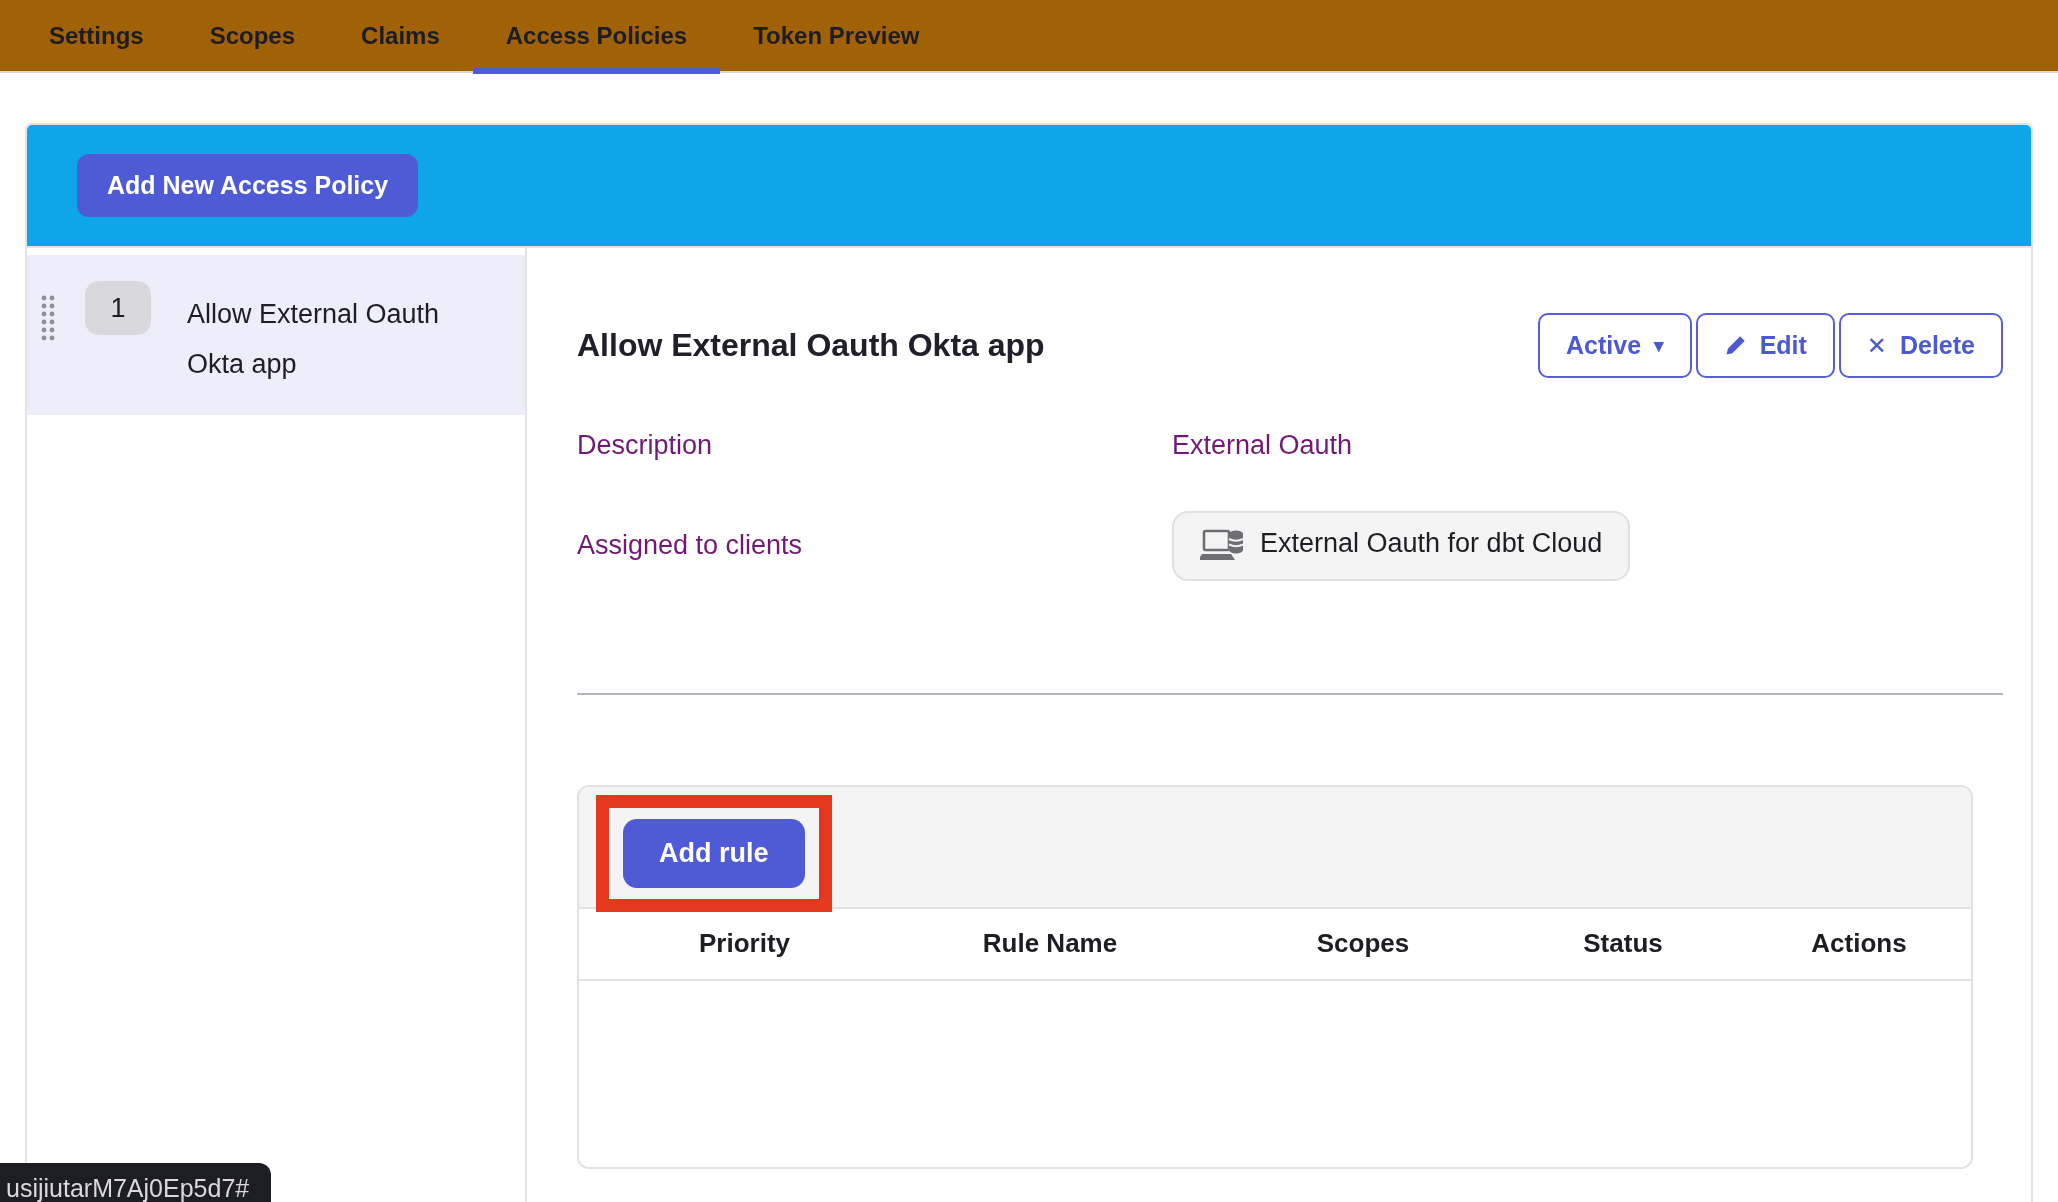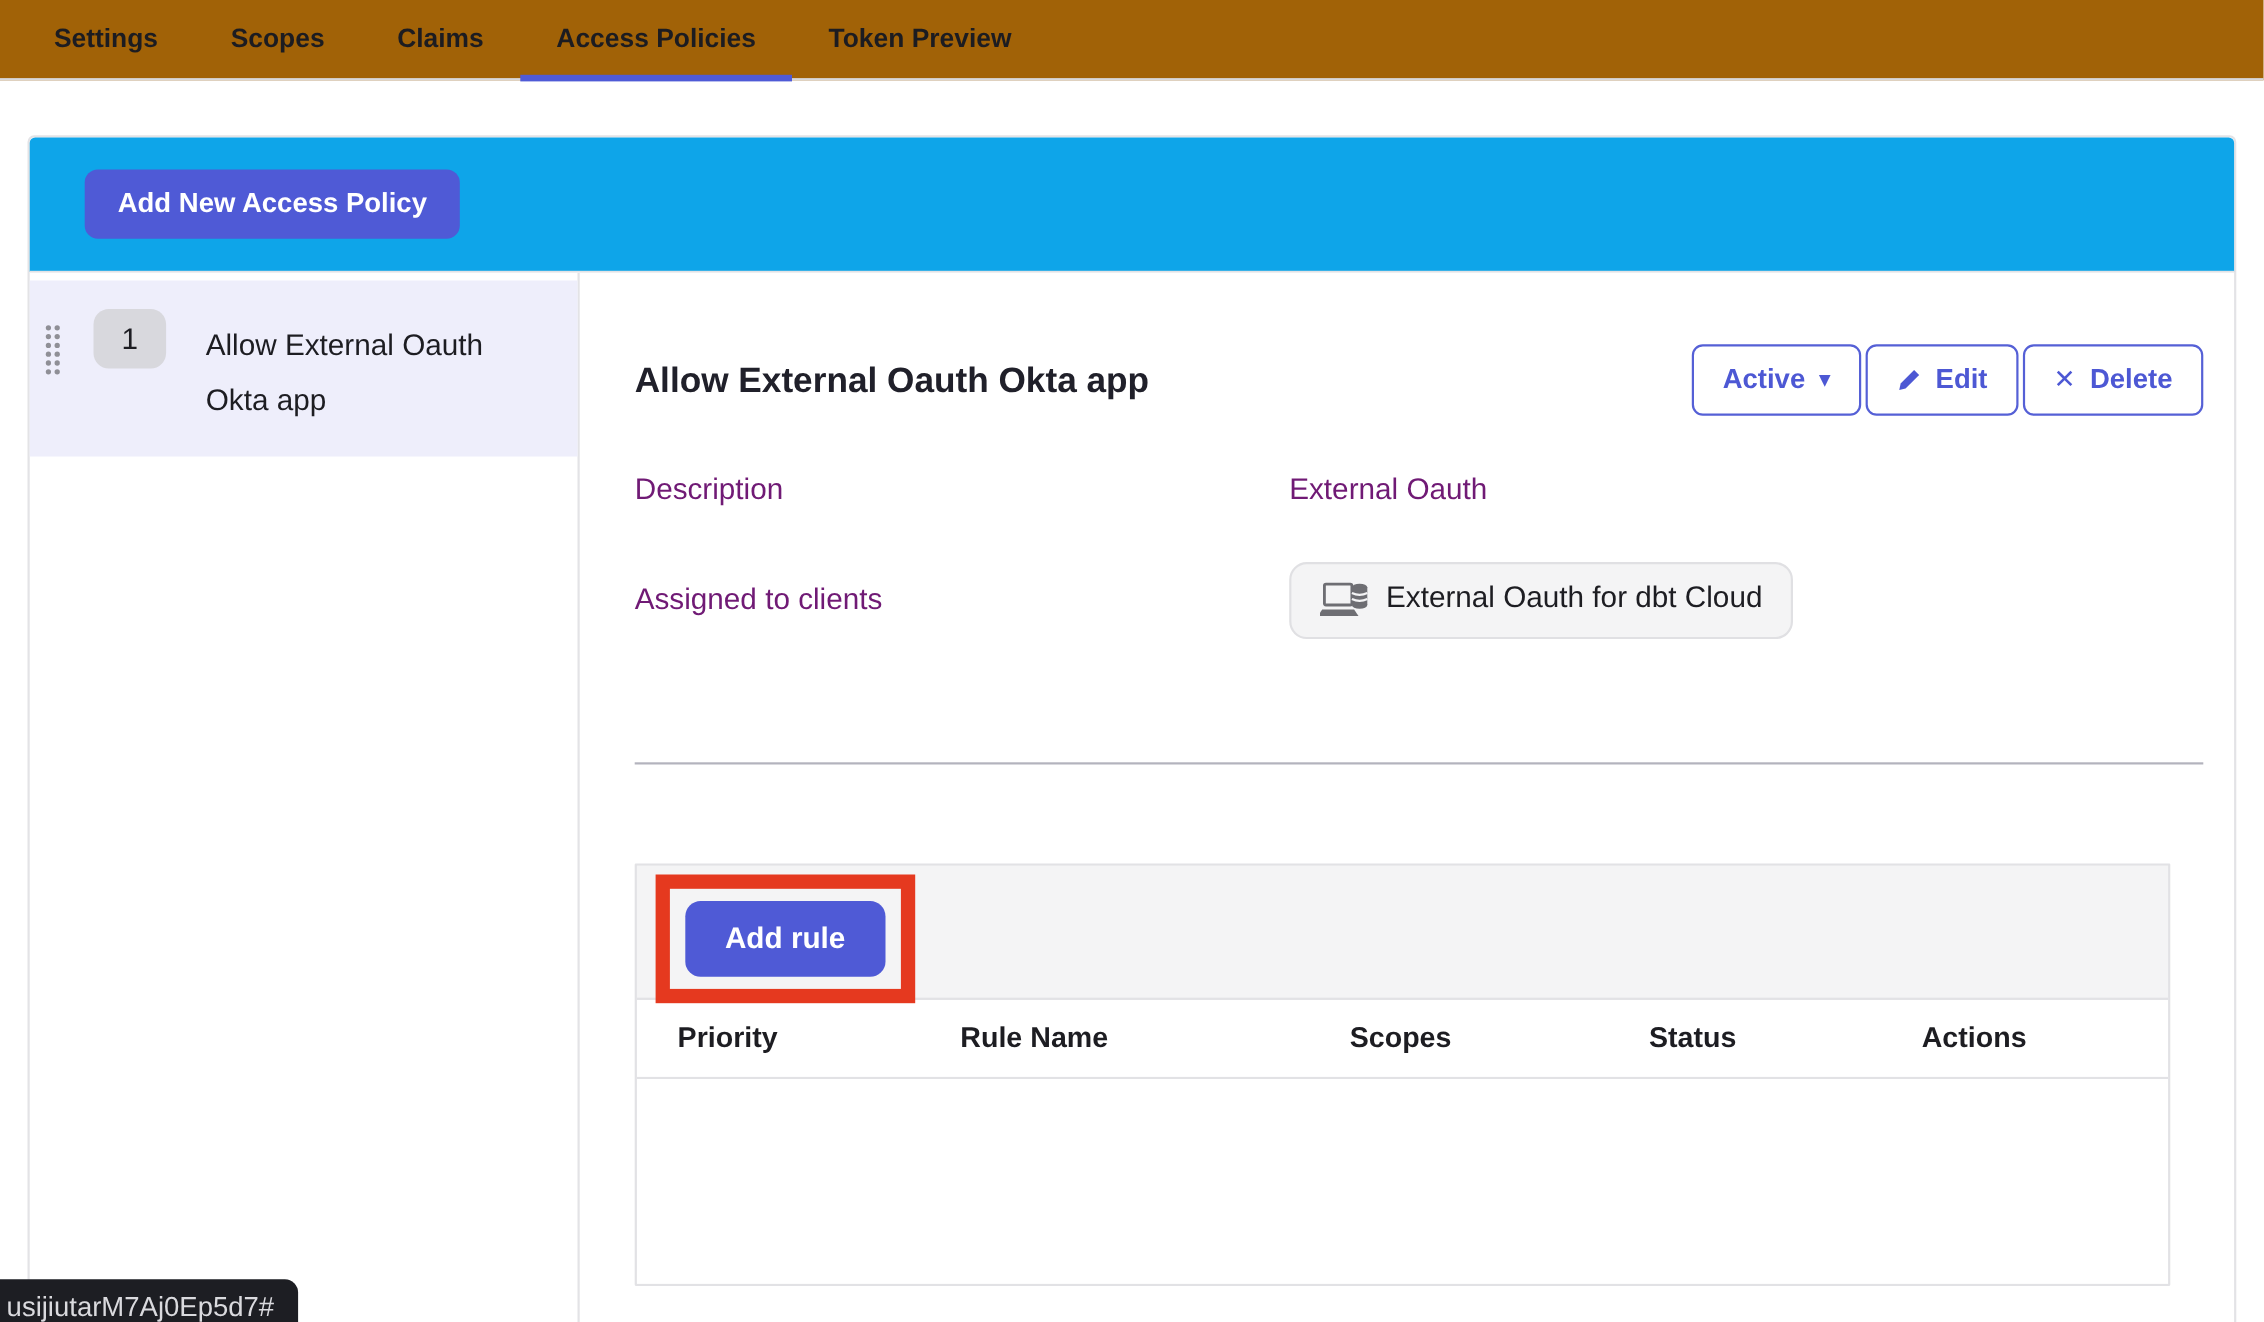--- a/index.html
+++ b/index.html
@@ -47,28 +47,28 @@
   .field-row{display:grid;grid-template-columns:595px auto;align-items:center;}
   .field-row.desc{margin-bottom:50px;}
   .field-label,.field-value{font-size:27px;color:#701a75;}
   .client-chip{display:inline-flex;align-items:flex-start;gap:16px;background:#f4f4f5;
                border:2px solid #e0e0e3;border-radius:16px;padding:15px 26px;
                font-size:27px;color:#1d1d22;justify-self:start;cursor:pointer;}
 
   .divider{margin:112px 0 0 0;border:none;height:2px;background:#b3b3bd;}
 
   
-  .rules-panel{margin:90px 30px 0 0;border:2px solid #e2e2e5;border-radius:1px;overflow:hidden;}
+  .rules-panel{margin:90px 30px 0 0;border:2px solid #e2e2e5;border-radius:12px;overflow:hidden;}
   .rules-toolbar{height:122px;background:#f4f4f5;border-bottom:2px solid #e2e2e5;
                  display:flex;align-items:flex-start;}
   .red-annotation{margin:8px 0 0 17px;border:13px solid #e5391f;display:inline-block;}
   .btn-add-rule{display:block;margin:11px 14px;background:#4f5ad6;color:#fff;border:none;
                 border-radius:14px;font-size:27px;font-weight:700;padding:19px 36px;cursor:pointer;}
   .rules-head{display:grid;grid-template-columns:257px 354px 272px 248px auto;
-              align-items:center;height:72px;padding-left:37px;border-bottom:2px solid #e2e2e5;}
+              align-items:center;height:72px;padding-left:37px;border-bottom:2px solid #e2e2e5;text-align:center;}
   .col-h{font-size:26px;font-weight:700;color:#1d1d22;}
   .rules-body{height:186px;background:#fff;}
 
   
   .status-tooltip{position:absolute;left:0;top:1163px;height:52px;background:#1d1e23;
                   color:#dadade;font-size:25px;border-radius:0 12px 0 0;
                   padding:11px 22px 0 6px;white-space:nowrap;}
   .icon{display:inline-flex;align-items:center;}
 </style>
 </head>

